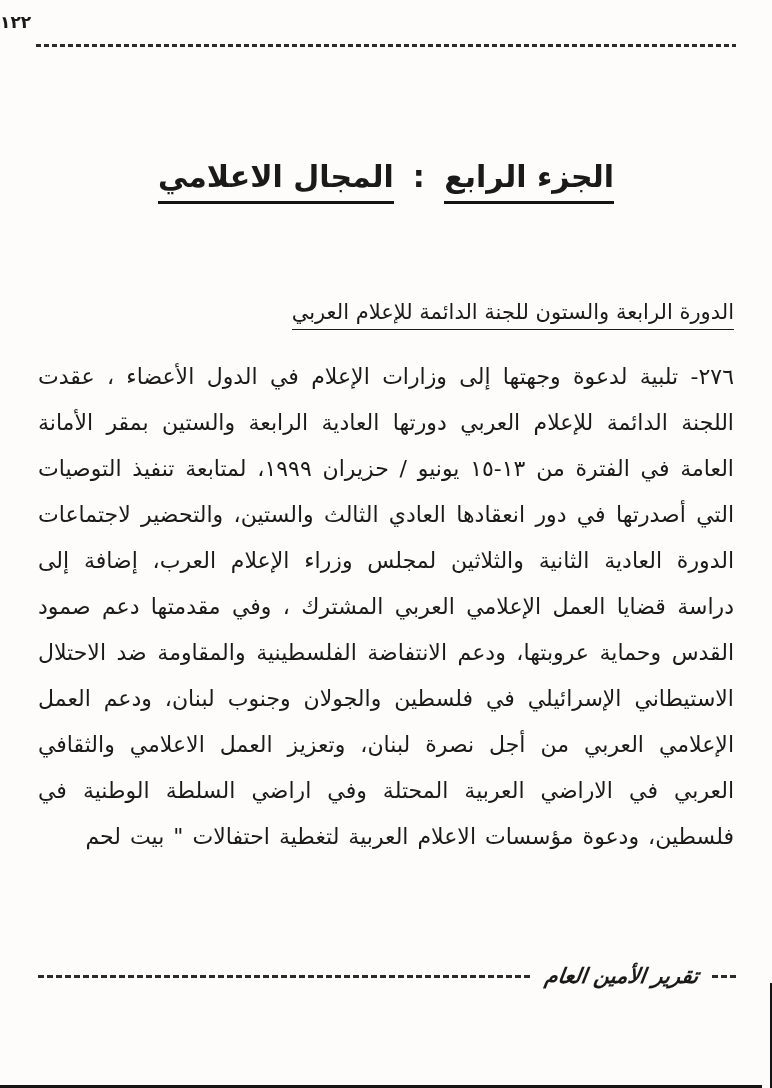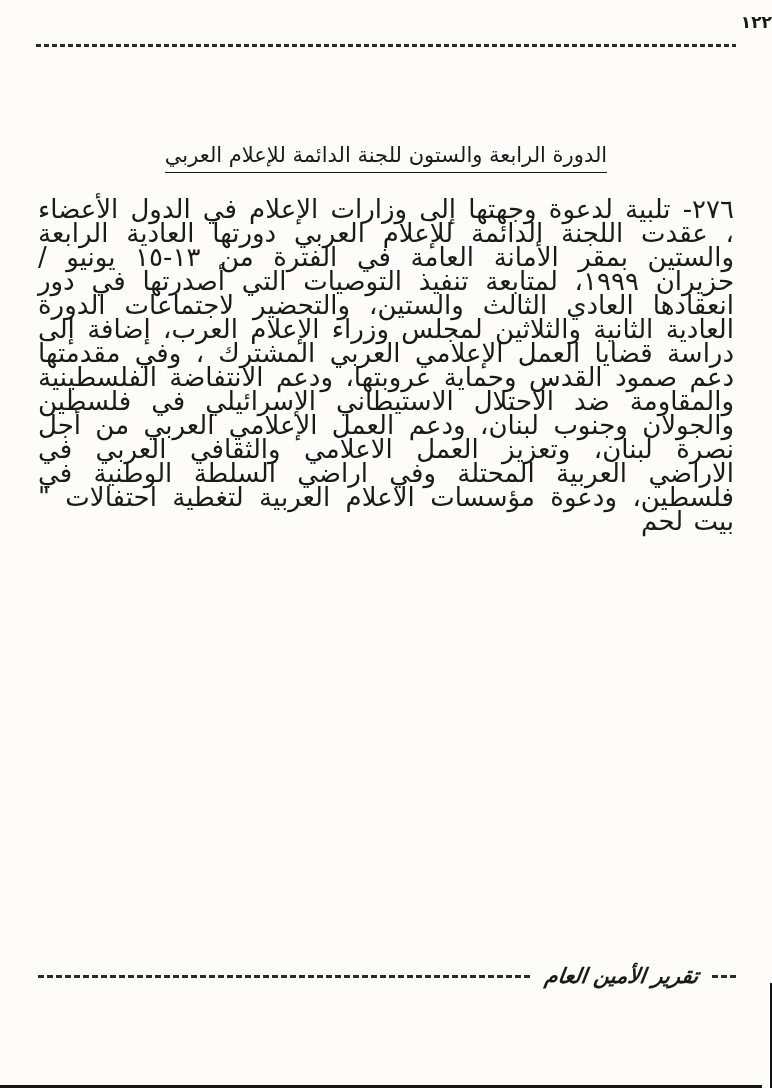--- a/index.html
+++ b/index.html
@@ -15,21 +15,21 @@
     width: 772px;
     height: 1088px;
     background: #fdfcfa;
     font-family: "DejaVu Sans", sans-serif;
     color: #1a1a1a;
     overflow: hidden;
   }
 
   .page-number {
     padding-top: 12px;
-    text-align: right;
+    text-align: left;
     font-size: 17px;
     font-weight: bold;
     letter-spacing: 7px;
   }
 
   .rule-dashed {
     height: 3px;
     margin: 12px 36px 0 36px;
     background: repeating-linear-gradient(
       to right,
@@ -68,34 +68,34 @@
     padding-bottom: 7px;
   }
   .main-heading .sep {
     display: inline-block;
     padding: 0 8px;
   }
 
   .section-heading {
     direction: rtl;
     margin: 96px 38px 0 38px;
-    text-align: center;
+    text-align: right;
     font-size: 21px;
   }
   .section-heading .u {
     display: inline-block;
     border-bottom: 1.6px solid #1a1a1a;
     padding-bottom: 5px;
   }
 
   .body-paragraph {
     direction: rtl;
     margin: 24px 38px 0 38px;
-    font-size: 26px;
-    line-height: 24px;
+    font-size: 22px;
+    line-height: 46px;
     text-align: justify;
     text-align-last: right;
     word-spacing: 2px;
   }
 
   .footer {
     position: absolute;
     left: 38px;
     right: 34px;
     bottom: 100px;
@@ -151,20 +151,25 @@
 </head>
 <body>
 
 <div class="page">
 
   <div class="page-number">١٢٢</div>
 
   <div class="rule-dashed"></div>
 
 
+  <h1 class="main-heading">
+    <span class="u">الجزء الرابع</span>
+    <span class="sep">:</span>
+    <span class="u">المجال الاعلامي</span>
+  </h1>
 
   <div class="section-heading">
     <span class="u">الدورة الرابعة والستون للجنة الدائمة للإعلام العربي</span>
   </div>
 
   <p class="body-paragraph">٢٧٦- تلبية لدعوة وجهتها إلى وزارات الإعلام في الدول الأعضاء ، عقدت اللجنة الدائمة للإعلام العربي دورتها العادية الرابعة والستين بمقر الأمانة العامة في الفترة من ١٣-١٥ يونيو / حزيران ١٩٩٩، لمتابعة تنفيذ التوصيات التي أصدرتها في دور  انعقادها العادي الثالث والستين، والتحضير لاجتماعات الدورة العادية الثانية والثلاثين لمجلس وزراء الإعلام العرب، إضافة إلى دراسة قضايا العمل الإعلامي العربي المشترك ، وفي مقدمتها دعم صمود القدس وحماية عروبتها، ودعم الانتفاضة الفلسطينية والمقاومة ضد الاحتلال الاستيطاني الإسرائيلي في فلسطين والجولان وجنوب لبنان، ودعم العمل الإعلامي العربي من أجل نصرة لبنان، وتعزيز العمل الاعلامي والثقافي العربي في الاراضي العربية المحتلة وفي اراضي السلطة الوطنية في فلسطين، ودعوة مؤسسات الاعلام العربية لتغطية احتفالات " بيت لحم</p>
 
   <div class="footer">
     <div class="footer-line"></div>
     <div class="signature">تقرير الأمين العام</div>

